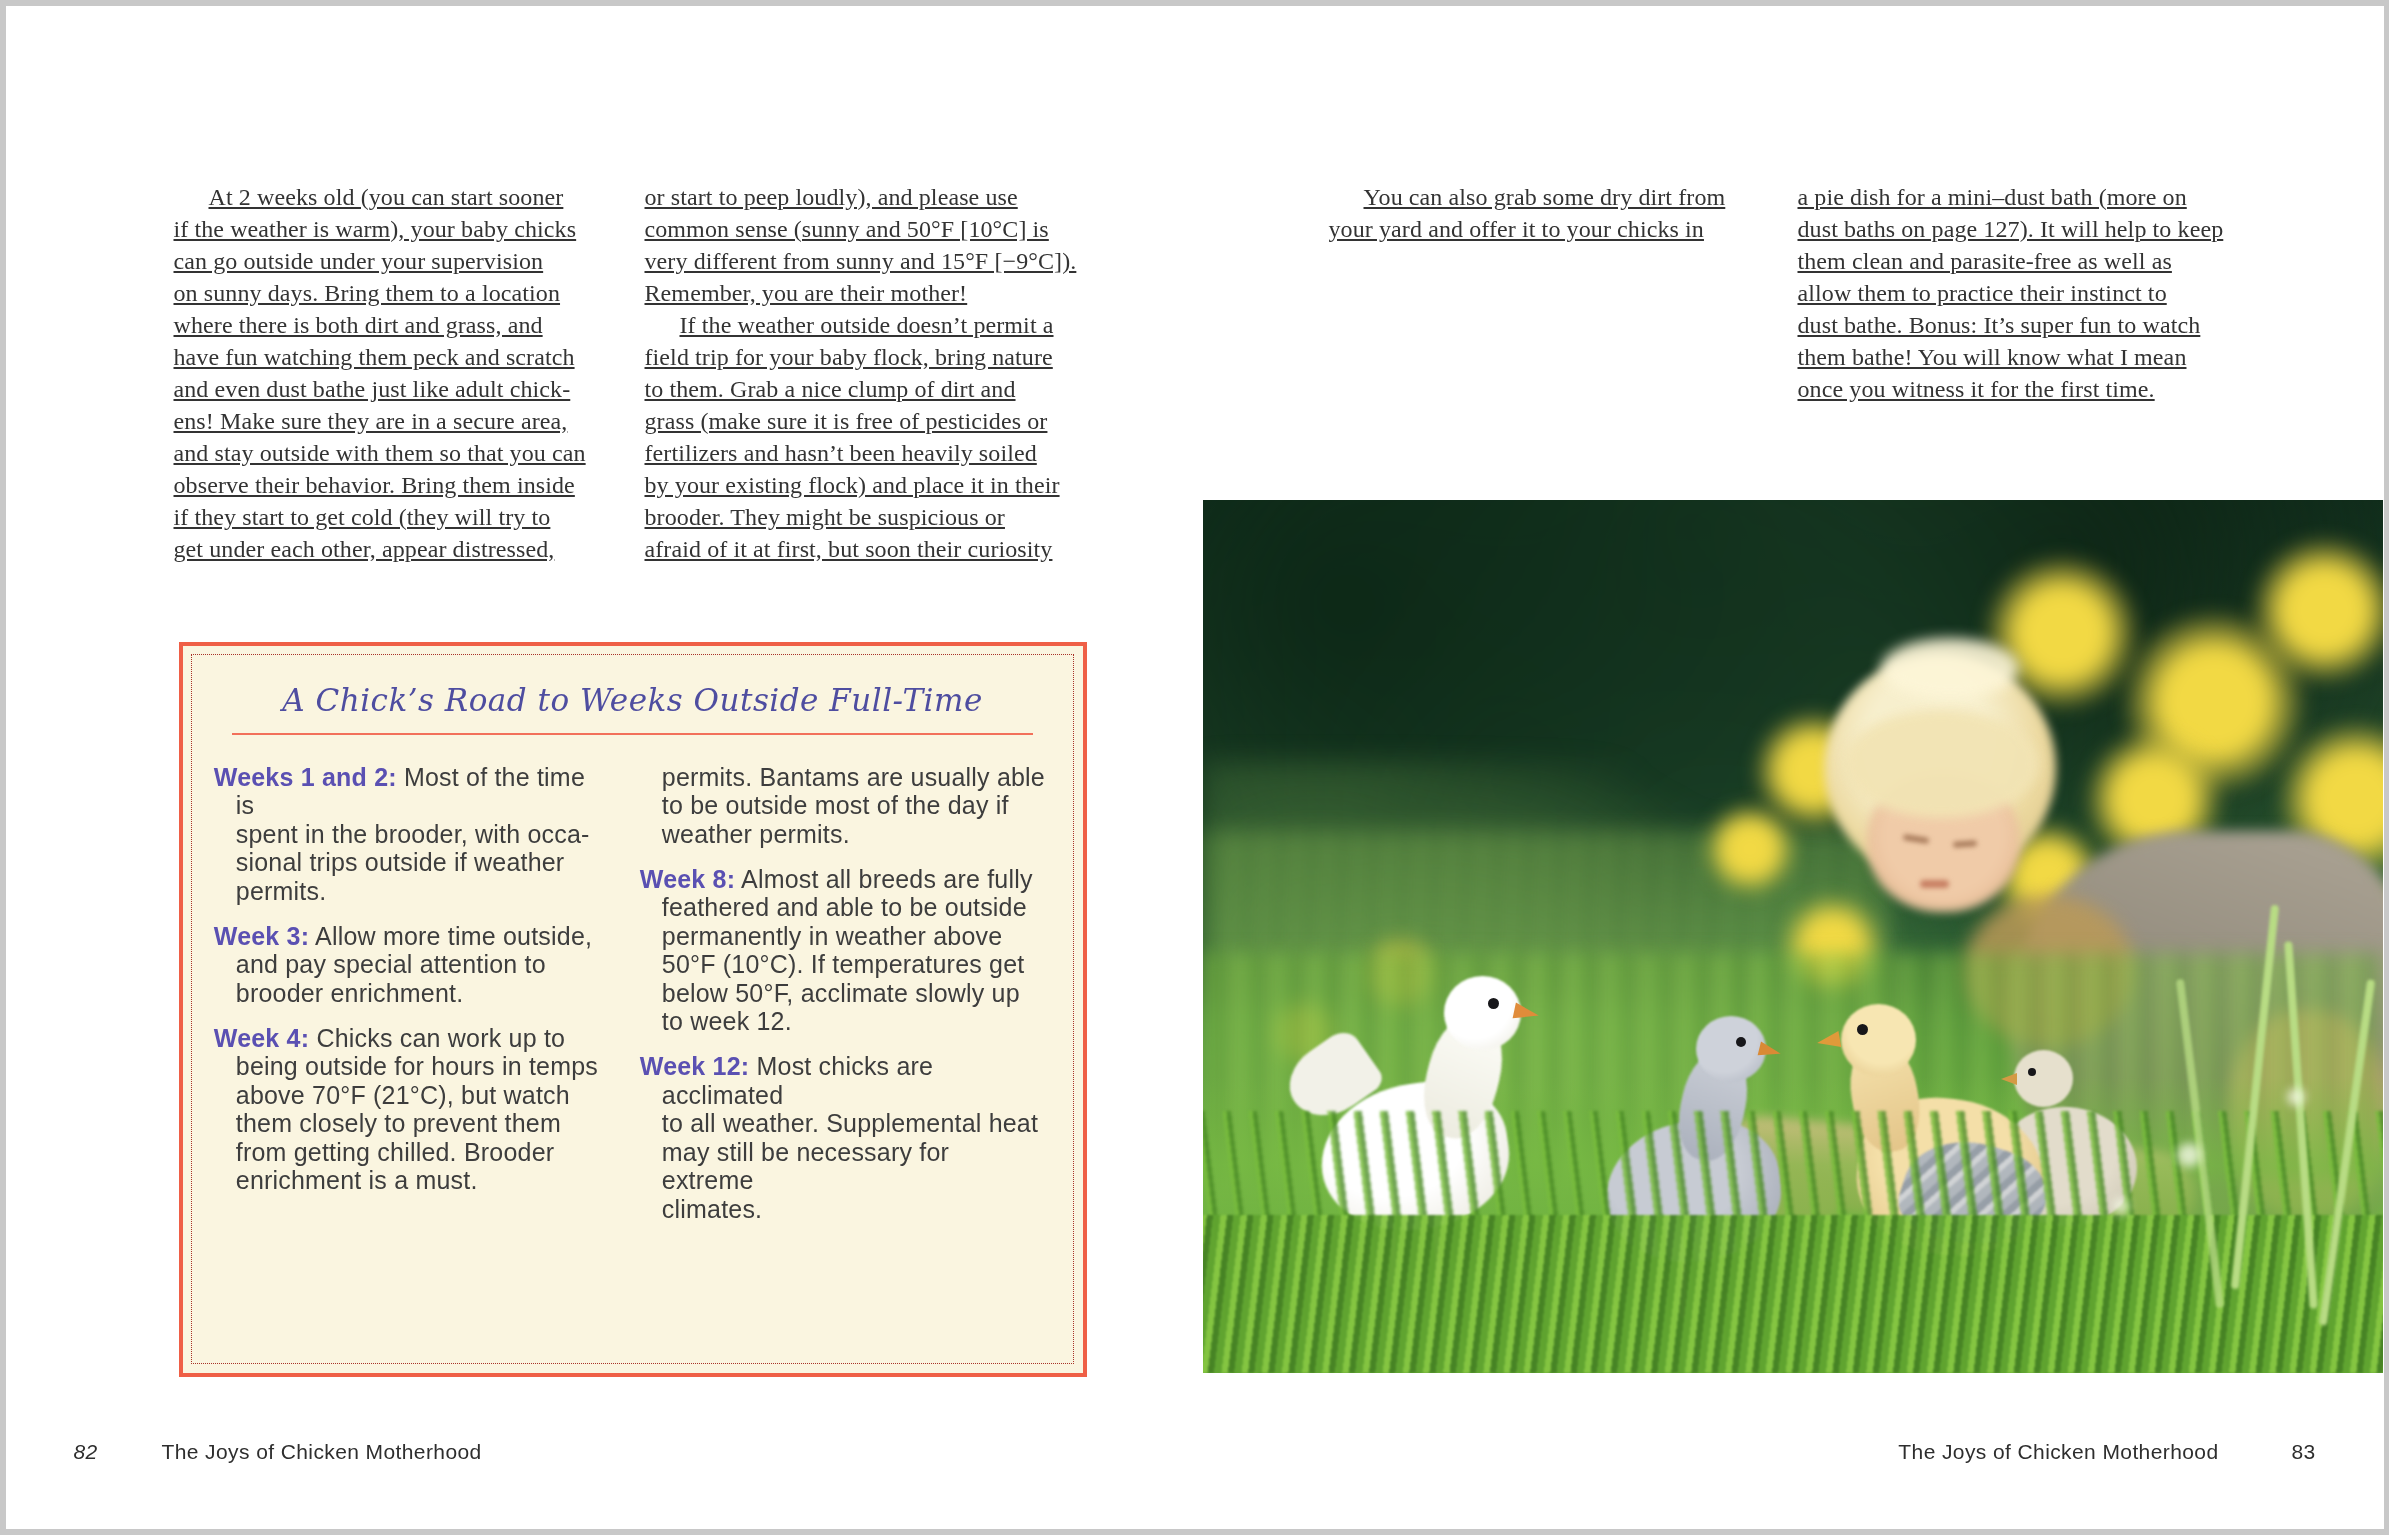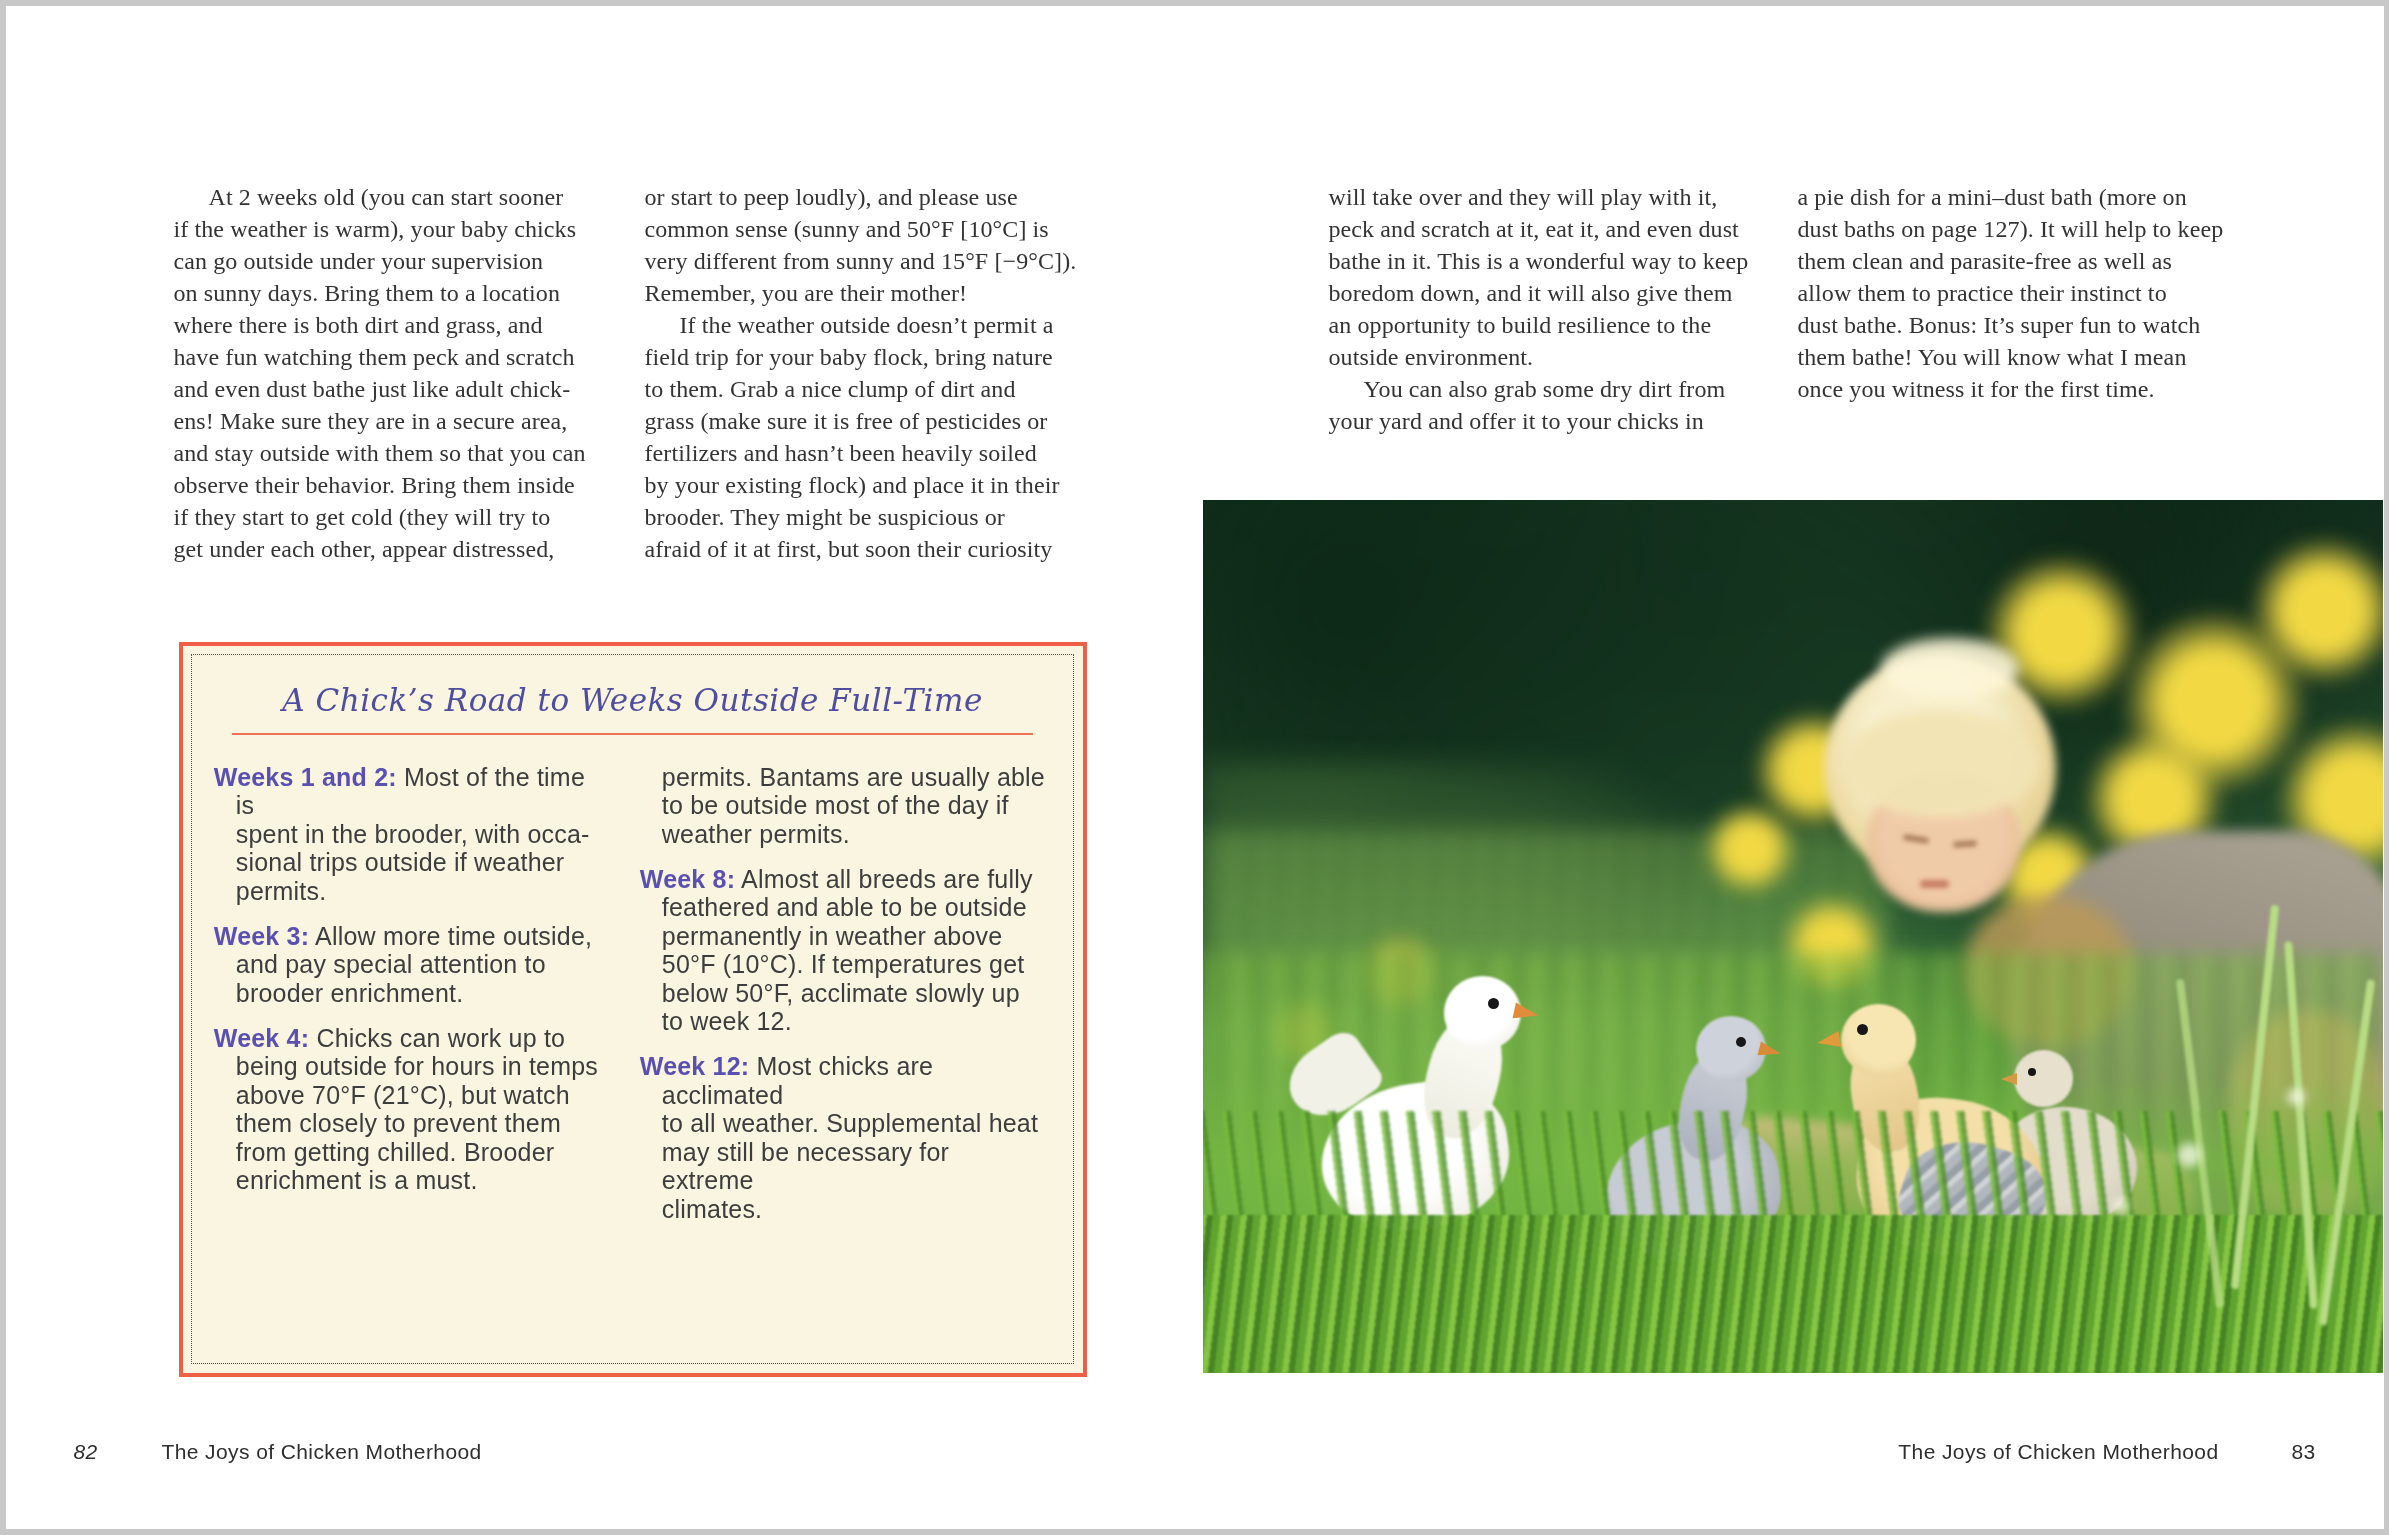--- a/index.html
+++ b/index.html
@@ -10,21 +10,21 @@
   }
   .page{
     position:absolute;left:5.5px;top:5.5px;width:2378px;height:1523px;
     background:#ffffff;overflow:hidden;
   }
   
   .col{
     position:absolute;top:175px;
     font-size:24px;line-height:32px;color:#333333;letter-spacing:0.1px;
   }
-  .col p{margin:0;}
+  .col p{margin:0;text-decoration:underline;}
   .pl{white-space:pre-line;}
   .indent{text-indent:35px;}
   #col1{left:168px;width:432px;}
   #col2{left:639px;width:432px;}
   #col3{left:1323px;width:432px;}
   #col4{left:1792px;width:432px;}
 
   
   .sidebar{
     position:absolute;left:173px;top:636px;width:908px;height:735px;
@@ -182,26 +182,20 @@
 field trip for your baby flock, bring nature
 to them. Grab a nice clump of dirt and
 grass (make sure it is free of pesticides or
 fertilizers and hasn’t been heavily soiled
 by your existing flock) and place it in their
 brooder. They might be suspicious or
 afraid of it at first, but soon their curiosity</p>
   </div>
 
   <div class="col" id="col3">
-    <p class="pl">will take over and they will play with it,
-peck and scratch at it, eat it, and even dust
-bathe in it. This is a wonderful way to keep
-boredom down, and it will also give them
-an opportunity to build resilience to the
-outside environment.</p>
     <p class="pl indent">You can also grab some dry dirt from
 your yard and offer it to your chicks in</p>
   </div>
   <div class="col" id="col4">
     <p class="pl">a pie dish for a mini–dust bath (more on
 dust baths on page 127). It will help to keep
 them clean and parasite-free as well as
 allow them to practice their instinct to
 dust bathe. Bonus: It’s super fun to watch
 them bathe! You will know what I mean

